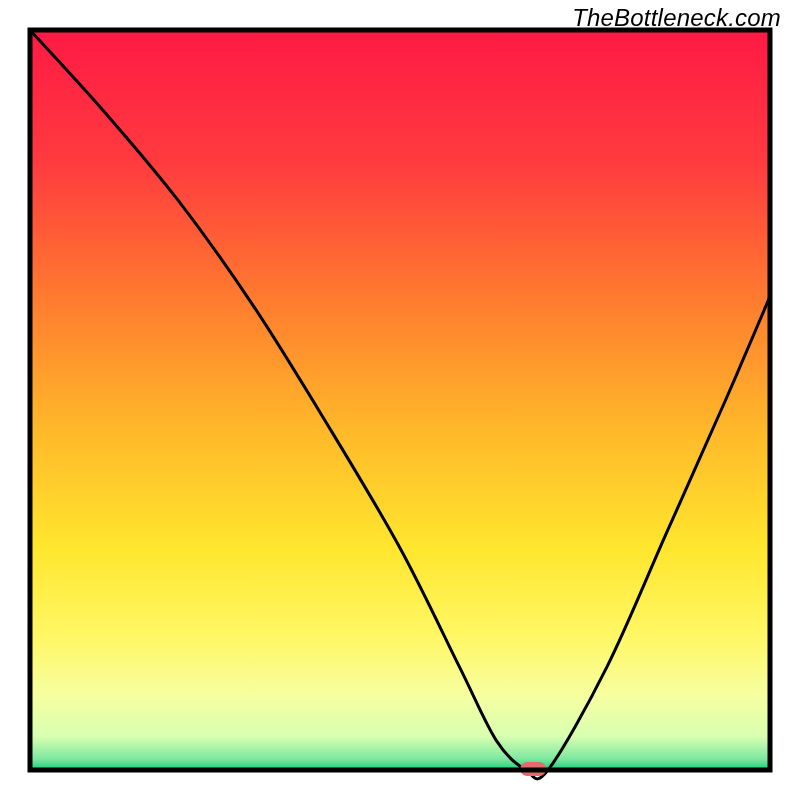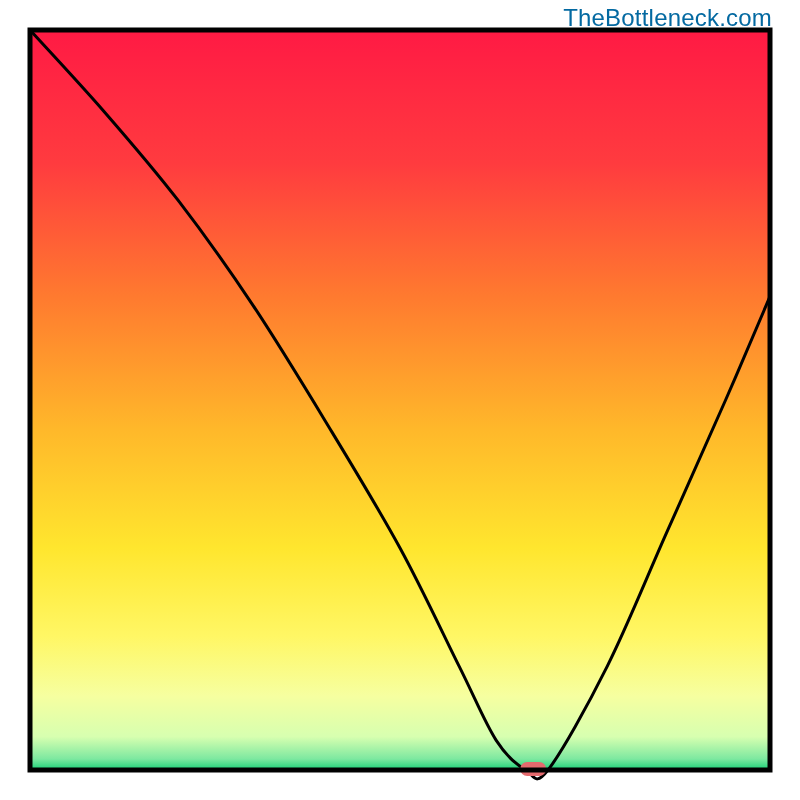--- a/index.html
+++ b/index.html
@@ -11,25 +11,26 @@
     font-family: Arial, Helvetica, sans-serif;
   }
   .container {
     position: relative;
     width: 800px;
     height: 800px;
   }
   .attribution {
     position: absolute;
     top: 4px;
-    right: 28px;
+    right: 19px;
     font-size: 24px;
     font-weight: 500;
-    color: #0369a1;
+    color: #000000;
     letter-spacing: 0.2px;
+    font-style: italic;
   }
   svg.plot {
     position: absolute;
     left: 0;
     top: 0;
   }
 </style>
 </head>
 <body>
 <div class="container">

